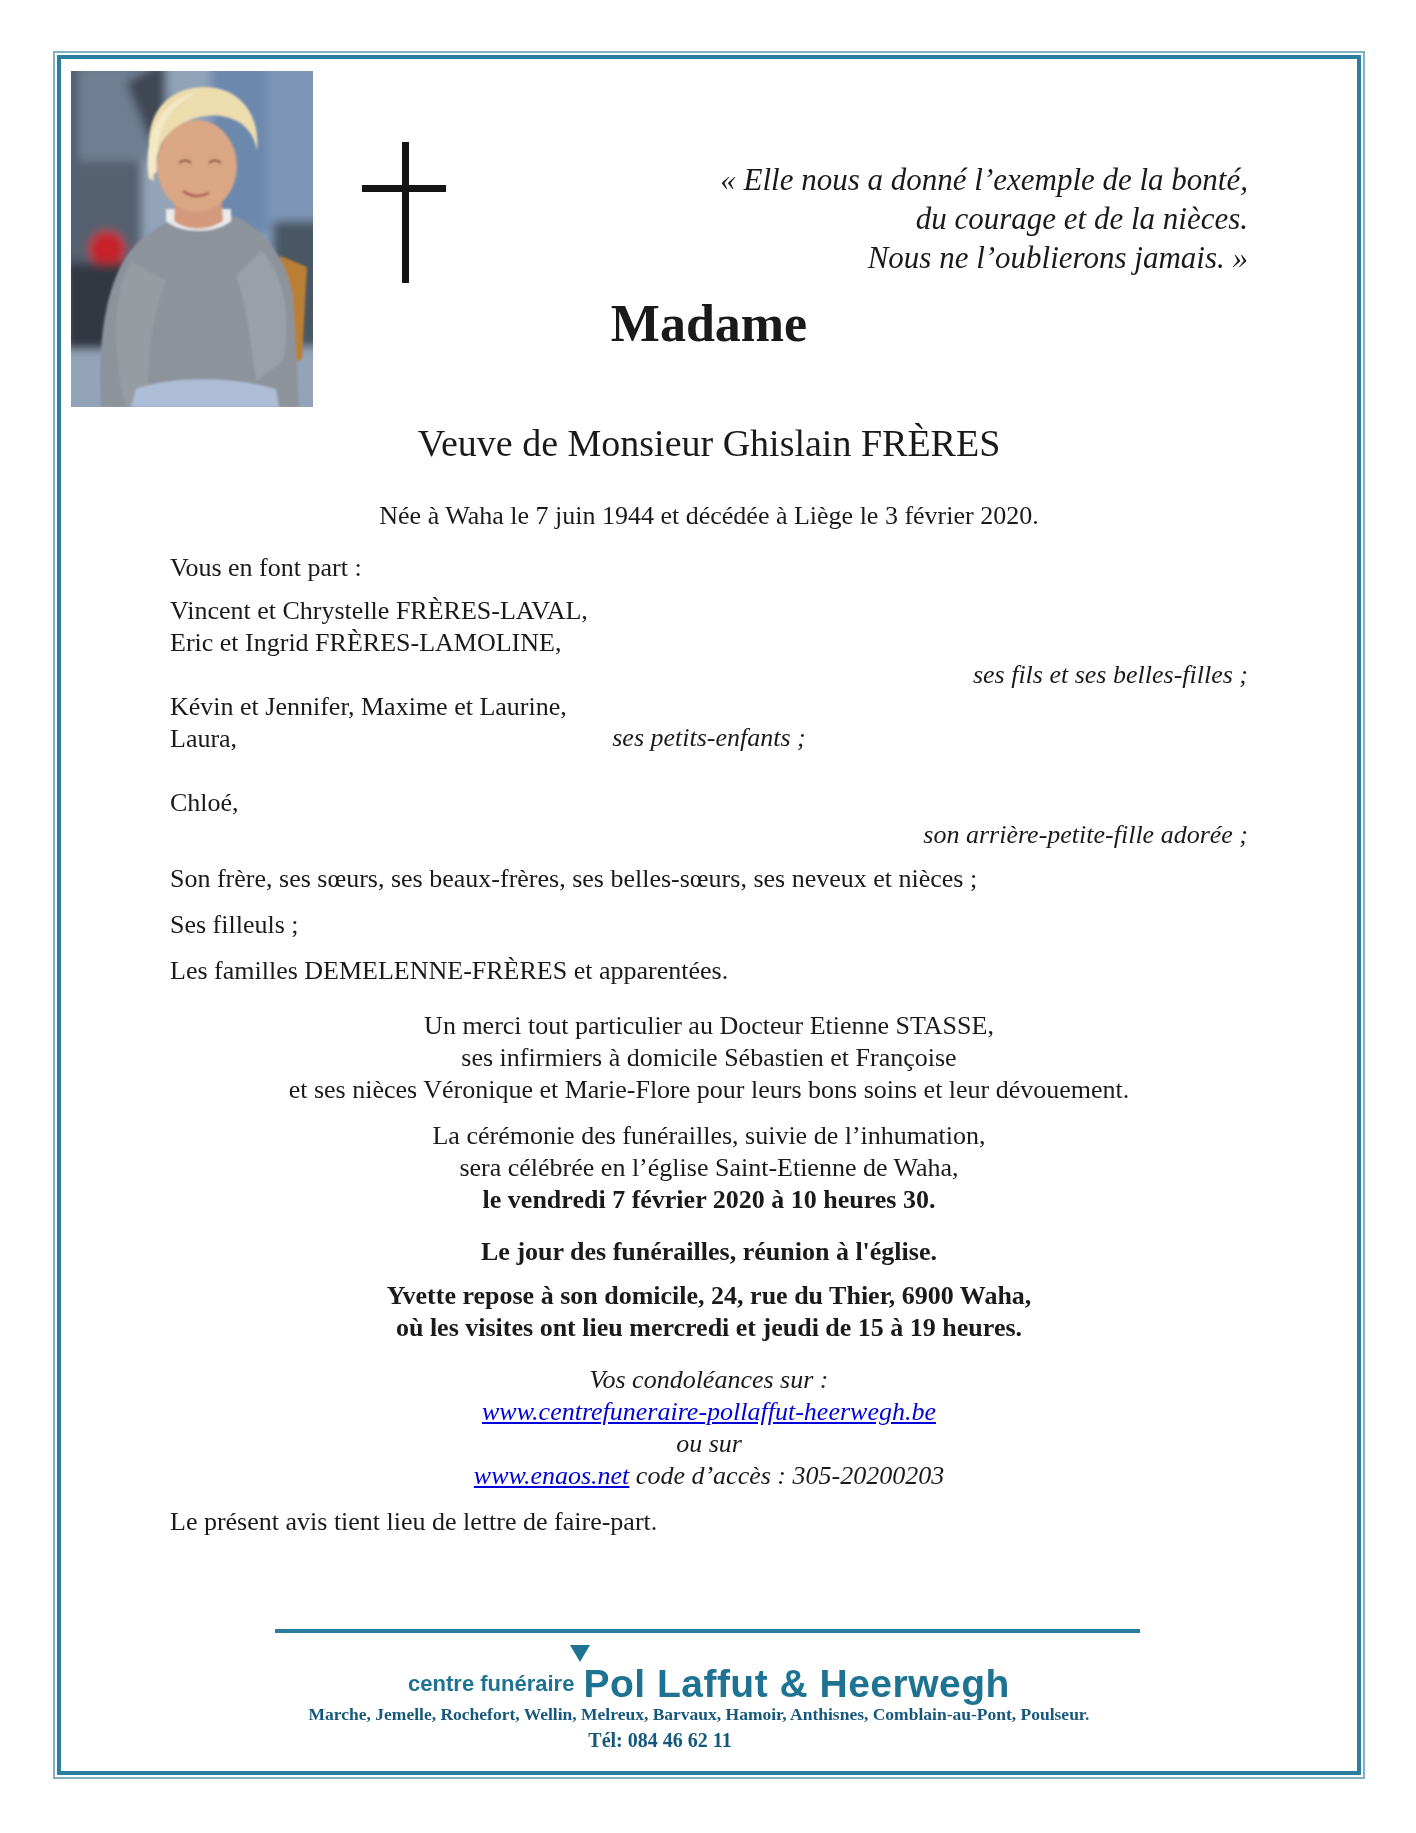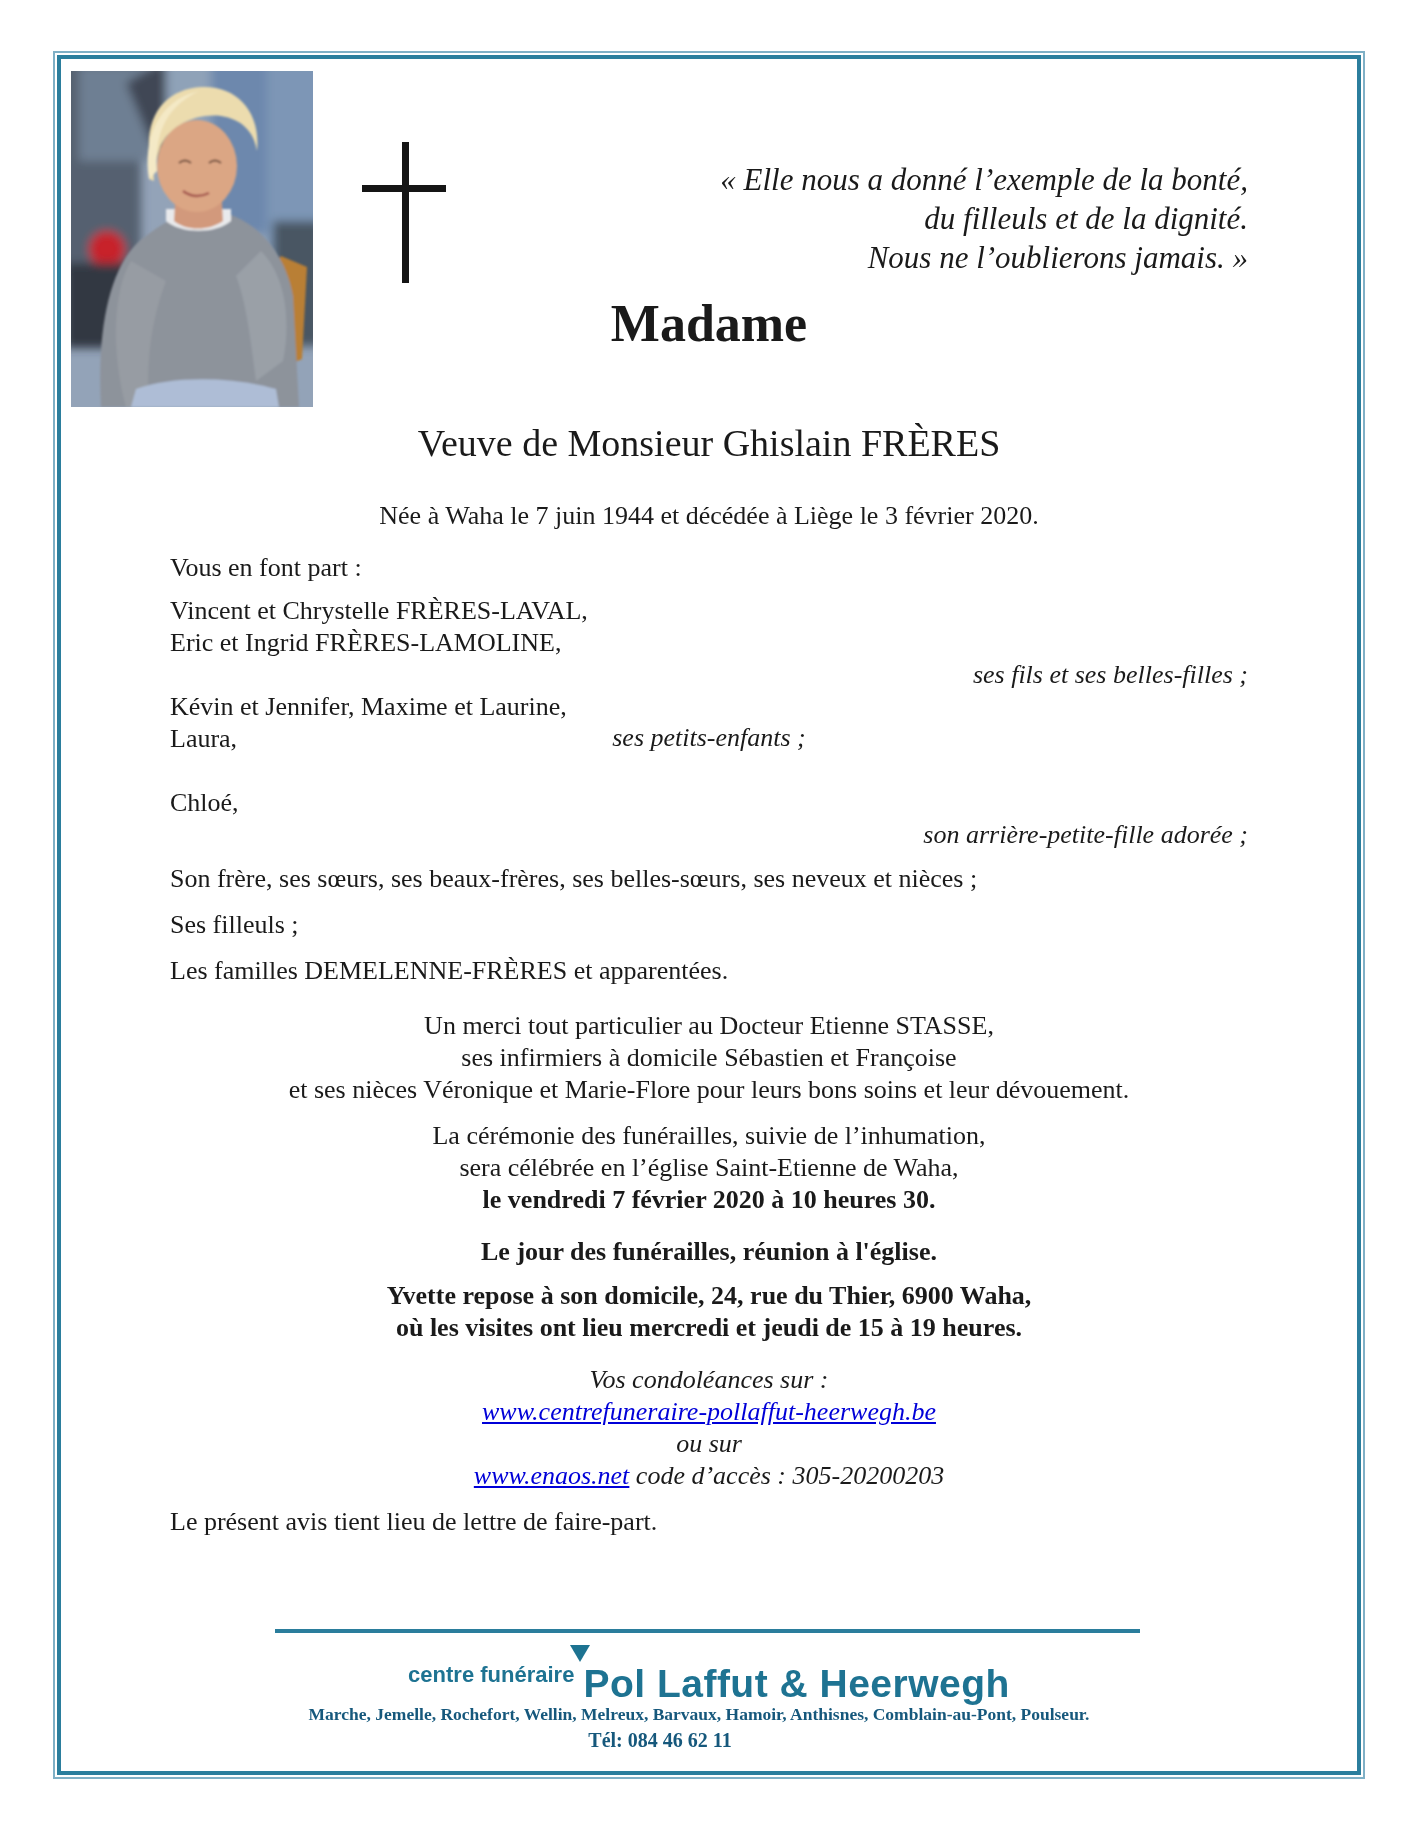--- a/index.html
+++ b/index.html
@@ -28,21 +28,21 @@
   .r{text-align:right;font-style:italic;}
   .b{font-weight:bold;}
   .i{font-style:italic;}
   a.doc-link{color:#0000d8;text-decoration:underline;font-style:italic;cursor:pointer;}
   
   .foot-rule{position:absolute;left:275px;top:1629px;width:865px;height:4px;background:#2a7d9c;}
   .foot-tri{position:absolute;left:570px;top:1645px;width:0;height:0;
             border-left:10px solid transparent;border-right:10px solid transparent;
             border-top:17px solid #1d7391;}
   .brand{position:absolute;left:170px;top:1662px;width:1078px;display:flex;
-         justify-content:center;align-items:flex-start;gap:9px;
+         justify-content:center;align-items:center;gap:9px;
          font-family:"Liberation Sans","DejaVu Sans",sans-serif;color:#1e7392;}
   .brand-prefix{font-size:22px;font-weight:600;}
   .brand-name{font-size:39px;font-weight:bold;letter-spacing:0.5px;}
   .towns{position:absolute;left:170px;top:1704px;width:1058px;text-align:center;
          font-size:17.5px;font-weight:bold;color:#16587c;line-height:20px;}
   .tel{position:absolute;left:170px;top:1729px;width:980px;text-align:center;
        font-size:20px;font-weight:bold;color:#16587c;}
 </style>
 </head>
 <body>
@@ -89,21 +89,21 @@
         <path d="M112 120 q12 9 26 2" stroke="#a4554e" fill="none" stroke-width="2.5"></path>
       </g>
     </svg>
   </div>
 
   <div class="cross-v"></div>
   <div class="cross-h"></div>
 
   <div class="quote">
     <div>« Elle nous a donné l’exemple de la bonté,</div>
-    <div>du filleuls et de la dignité.</div>
+    <div>du courage et de la nièces.</div>
     <div>Nous ne l’oublierons jamais. »</div>
   </div>
 
   <div class="t-madame">Madame</div>
   <div class="t-widow">Veuve de Monsieur Ghislain FRÈRES</div>
 
   <div class="ln c" style="top:500px;">Née à Waha le 7 juin 1944 et décédée à Liège le 3 février 2020.</div>
   <div class="ln" style="top:552px;">Vous en font part :</div>
 
   <div class="ln" style="top:595px;">Vincent et Chrystelle FRÈRES-LAVAL,</div>

